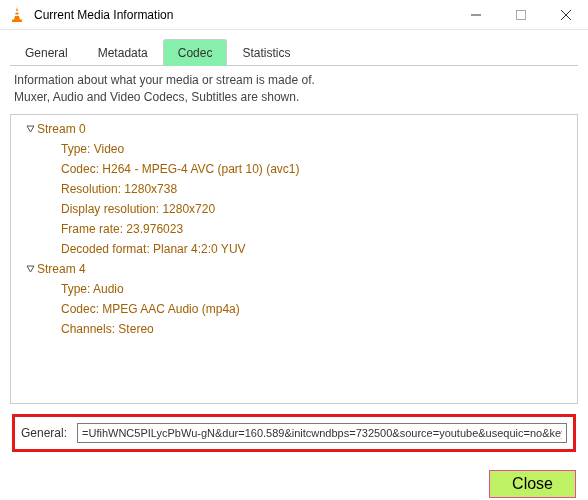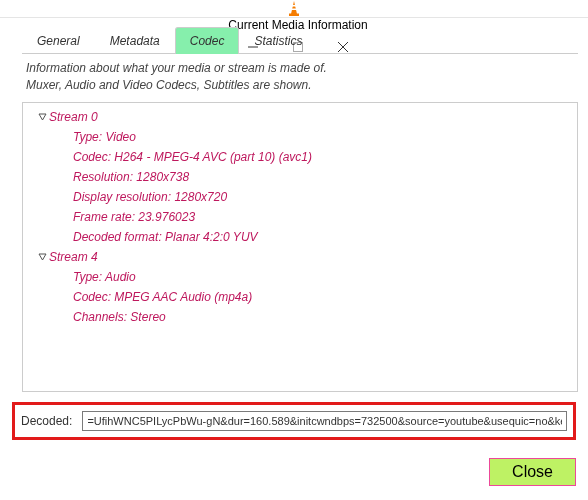--- a/index.html
+++ b/index.html
@@ -6,26 +6,25 @@
   body {
     margin: 0;
     font-family: "Segoe UI", Tahoma, sans-serif;
     font-size: 12px;
     background: #fff;
     width: 588px;
     height: 500px;
     overflow: hidden;
   }
   .titlebar {
-    height: 18px;
+    height: 30px;
     display: flex;
     align-items: center;
     padding: 0 0 0 8px;
     border-bottom: 1px solid #e5e5e5;
-    flex-direction: column;
   }
   .titlebar .icon {
     width: 18px; height: 18px;
     margin-right: 8px;
     position: relative;
   }
   .titlebar .icon svg { display: block; }
   .titlebar .title {
     flex: 1;
     font-size: 12px;
@@ -36,22 +35,21 @@
   }
   .win-btn {
     width: 45px; height: 30px;
     display: flex;
     align-items: center;
     justify-content: center;
     color: #333;
   }
   .win-btn svg { display: block; }
   .content {
-    padding: 8px 10px 0 22px;
-    font-style: italic;
+    padding: 8px 10px 0 10px;
   }
   .tabs {
     display: flex;
     border-bottom: 1px solid #ccc;
     margin-bottom: 6px;
   }
   .tab {
     padding: 6px 14px;
     border: 1px solid transparent;
     border-bottom: none;
@@ -75,21 +73,21 @@
     border: 1px solid #ccc;
     height: 290px;
     padding: 4px 2px;
     overflow: auto;
     background: #fff;
   }
   .tree-row {
     display: flex;
     align-items: center;
     padding: 1px 0;
-    color: #be185d;
+    color: #a16207;
     line-height: 1.5;
   }
   .stream-row { padding-left: 10px; font-weight: 400; }
   .prop-row { padding-left: 48px; }
   .chev {
     width: 14px;
     display: inline-flex;
     justify-content: center;
     color: #555;
   }
@@ -205,20 +203,20 @@
       <span>Stream 4</span>
     </div>
     <div class="tree-row prop-row">Type: Audio</div>
     <div class="tree-row prop-row">Codec: MPEG AAC Audio (mp4a)</div>
     <div class="tree-row prop-row">Channels: Stereo</div>
   </div>
 </div>
 
 <div class="bottom">
   <div class="location-row">
-    <span class="loc-label">Decoded:</span>
+    <span class="loc-label">General:</span>
     <input class="loc-input" type="text" readonly="" value="=UfihWNC5PILycPbWu-gN&amp;dur=160.589&amp;initcwndbps=732500&amp;source=youtube&amp;usequic=no&amp;key=yt6" style="">
   </div>
 </div>
 
 <div class="footer">
   <button class="btn">Close</button>
 </div>
 
 </body></html>

